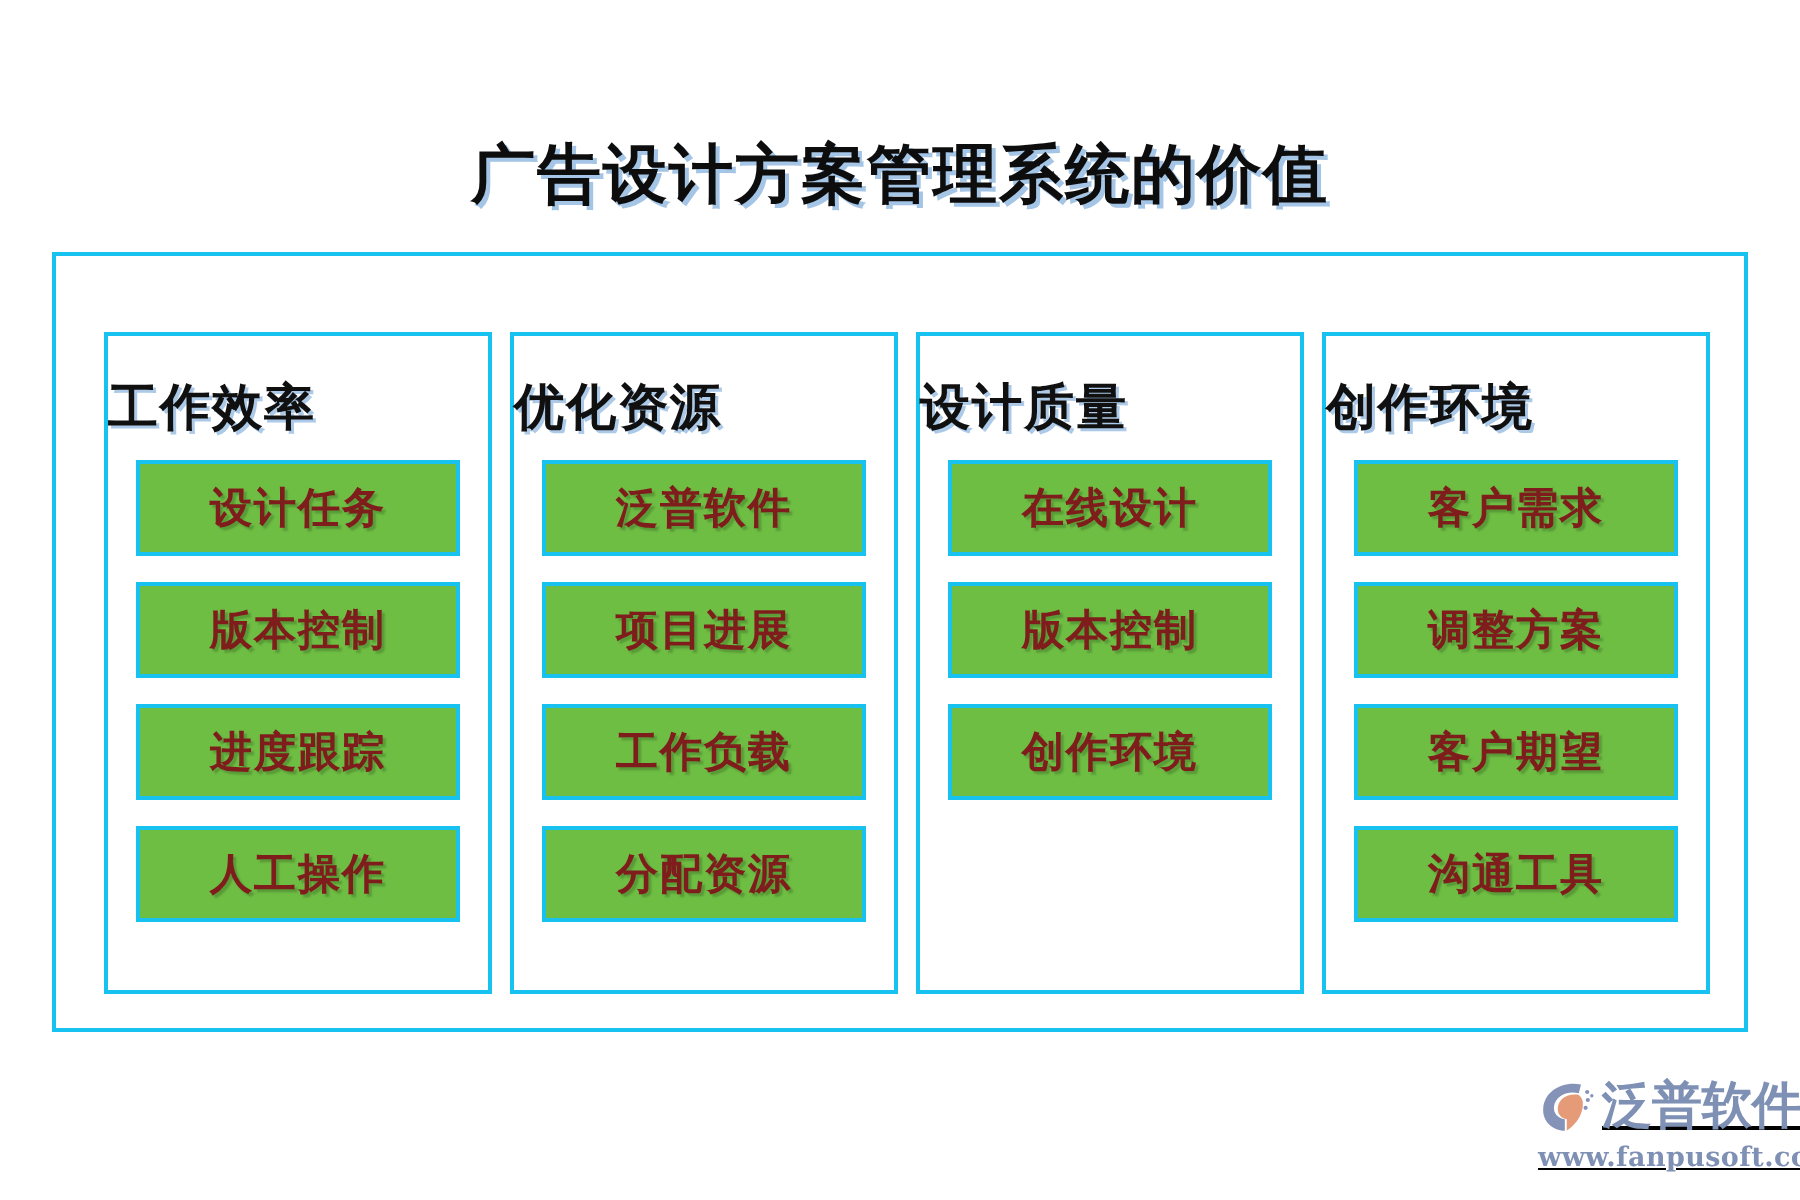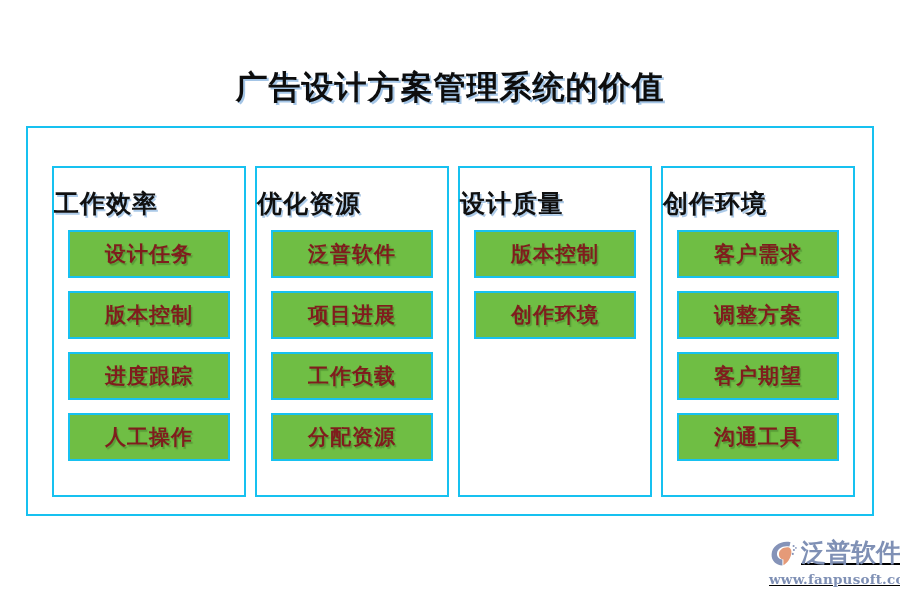--- a/index.html
+++ b/index.html
@@ -179,20 +179,21 @@
         <div class="item">泛普软件</div>
         <div class="item">项目进展</div>
         <div class="item">工作负载</div>
         <div class="item">分配资源</div>
       </div>
     </div>
 
     <div class="column">
       <div class="column-title">设计质量</div>
       <div class="items">
+        <div class="item">在线设计</div>
         <div class="item">版本控制</div>
         <div class="item">创作环境</div>
       </div>
     </div>
 
     <div class="column">
       <div class="column-title">创作环境</div>
       <div class="items">
         <div class="item">客户需求</div>
         <div class="item">调整方案</div>

